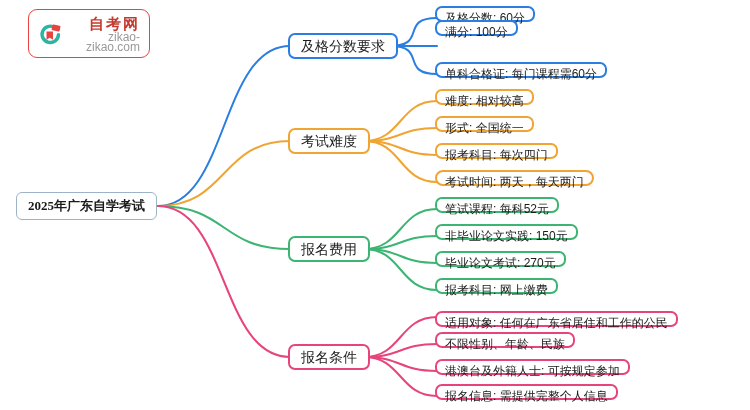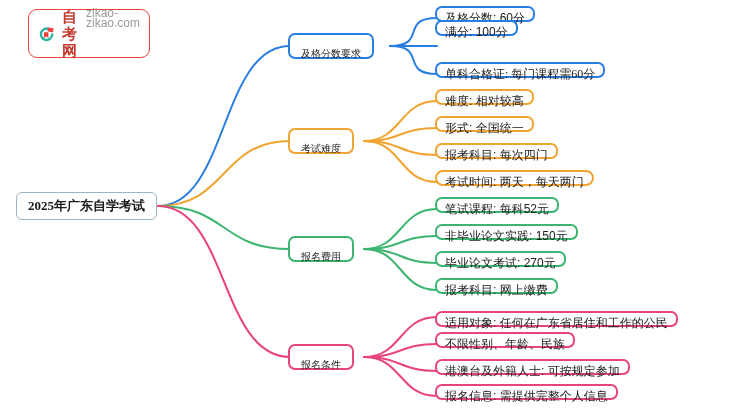--- a/index.html
+++ b/index.html
@@ -4,28 +4,28 @@
 <style>
   * { box-sizing: border-box; }
   html,body { margin:0; padding:0; background:#fff; }
   body { font-family:"Liberation Sans","DejaVu Sans",sans-serif; }
   #canvas { position:relative; width:750px; height:410px; background:#ffffff; overflow:hidden; }
   #wires { position:absolute; left:0; top:0; width:750px; height:410px; pointer-events:none; }
 
   .node { position:absolute; background:#fff; border:2px solid #999; border-radius:7px;
           white-space:nowrap; color:#1b1b1b; }
   .leaf   { height:16px; line-height:20px; padding:0 8px;  font-size:12px; }
-  .branch { height:26px; line-height:22px; padding:8px 11px; font-size:10px; font-weight:500; }
+  .branch { height:26px; line-height:22px; padding:0 11px; font-size:14px; font-weight:500; }
   .root   { height:28px; line-height:25px; padding:0 11px; font-size:13px; font-weight:600;
             border-width:1.5px; border-radius:6px;font-family:Liberation Serif, serif; }
 
   .logo { position:absolute; left:28px; top:9px; width:122px; height:49px;
           border:1.5px solid #e8433f; border-radius:9px; background:#fff;
           display:flex; align-items:center; gap:7px; padding:0 9px; }
-  .logo-text { display:flex; flex-direction:row; justify-content:center; }
+  .logo-text { display:flex; flex-direction:column; justify-content:center;text-align:right; }
   .logo-title { font-size:15px; font-weight:700; color:#c43a2f; letter-spacing:2px; line-height:17px; }
   .logo-sub   { font-size:12px; color:#9a9a9a; line-height:10px; }
 </style>
 </head>
 <body>
 
 <div id="canvas">
   <svg id="wires">
       <path d="M 157.921875 206 C 227.921875 206, 220 46, 290 46" stroke="#2a7de1" stroke-width="2" fill="none" stroke-linecap="round"></path>
       <path d="M 390 46 C 428 46, 399 18, 437 18" stroke="#2a7de1" stroke-width="2" fill="none" stroke-linecap="round"></path>
@@ -62,21 +62,21 @@
 
   <div class="node root" style="left: 16px; top: 192px; border-color: rgb(157, 179, 199);">2025年广东自学考试</div>
 
   <div class="node branch" style="left: 288px; top: 33px; border-color: rgb(42, 125, 225);">及格分数要求</div>
   <div class="node branch" style="left: 288px; top: 128px; border-color: rgb(240, 164, 49);">考试难度</div>
   <div class="node branch" style="left: 288px; top: 236px; border-color: rgb(60, 181, 114);">报名费用</div>
   <div class="node branch" style="left: 288px; top: 344px; border-color: rgb(232, 68, 124);">报名条件</div>
 
   <div class="node leaf" style="left: 435px; top: 6px; border-color: rgb(42, 125, 225);">及格分数: 60分</div>
   <div class="node leaf" style="left: 435px; top: 20px; border-color: rgb(42, 125, 225);">满分: 100分</div>
-  <div class="node leaf" style="left: 435px; top: 62px; border-color: rgb(42, 125, 225); font-family: Liberation Serif, serif;">单科合格证: 每门课程需60分</div>
+  <div class="node leaf" style="left: 435px; top: 62px; border-color: rgb(42, 125, 225);">单科合格证: 每门课程需60分</div>
 
   <div class="node leaf" style="left: 435px; top: 89px; border-color: rgb(240, 164, 49);">难度: 相对较高</div>
   <div class="node leaf" style="left: 435px; top: 116px; border-color: rgb(240, 164, 49);">形式: 全国统一</div>
   <div class="node leaf" style="left: 435px; top: 143px; border-color: rgb(240, 164, 49);">报考科目: 每次四门</div>
   <div class="node leaf" style="left: 435px; top: 170px; border-color: rgb(240, 164, 49); border-radius: 9px;">考试时间: 两天，每天两门</div>
 
   <div class="node leaf" style="left: 435px; top: 197px; border-color: rgb(60, 181, 114);">笔试课程: 每科52元</div>
   <div class="node leaf" style="left: 435px; top: 224px; border-color: rgb(60, 181, 114);">非毕业论文实践: 150元</div>
   <div class="node leaf" style="left: 435px; top: 251px; border-color: rgb(60, 181, 114);">毕业论文考试: 270元</div>
   <div class="node leaf" style="left: 435px; top: 278px; border-color: rgb(60, 181, 114);">报考科目: 网上缴费</div>

